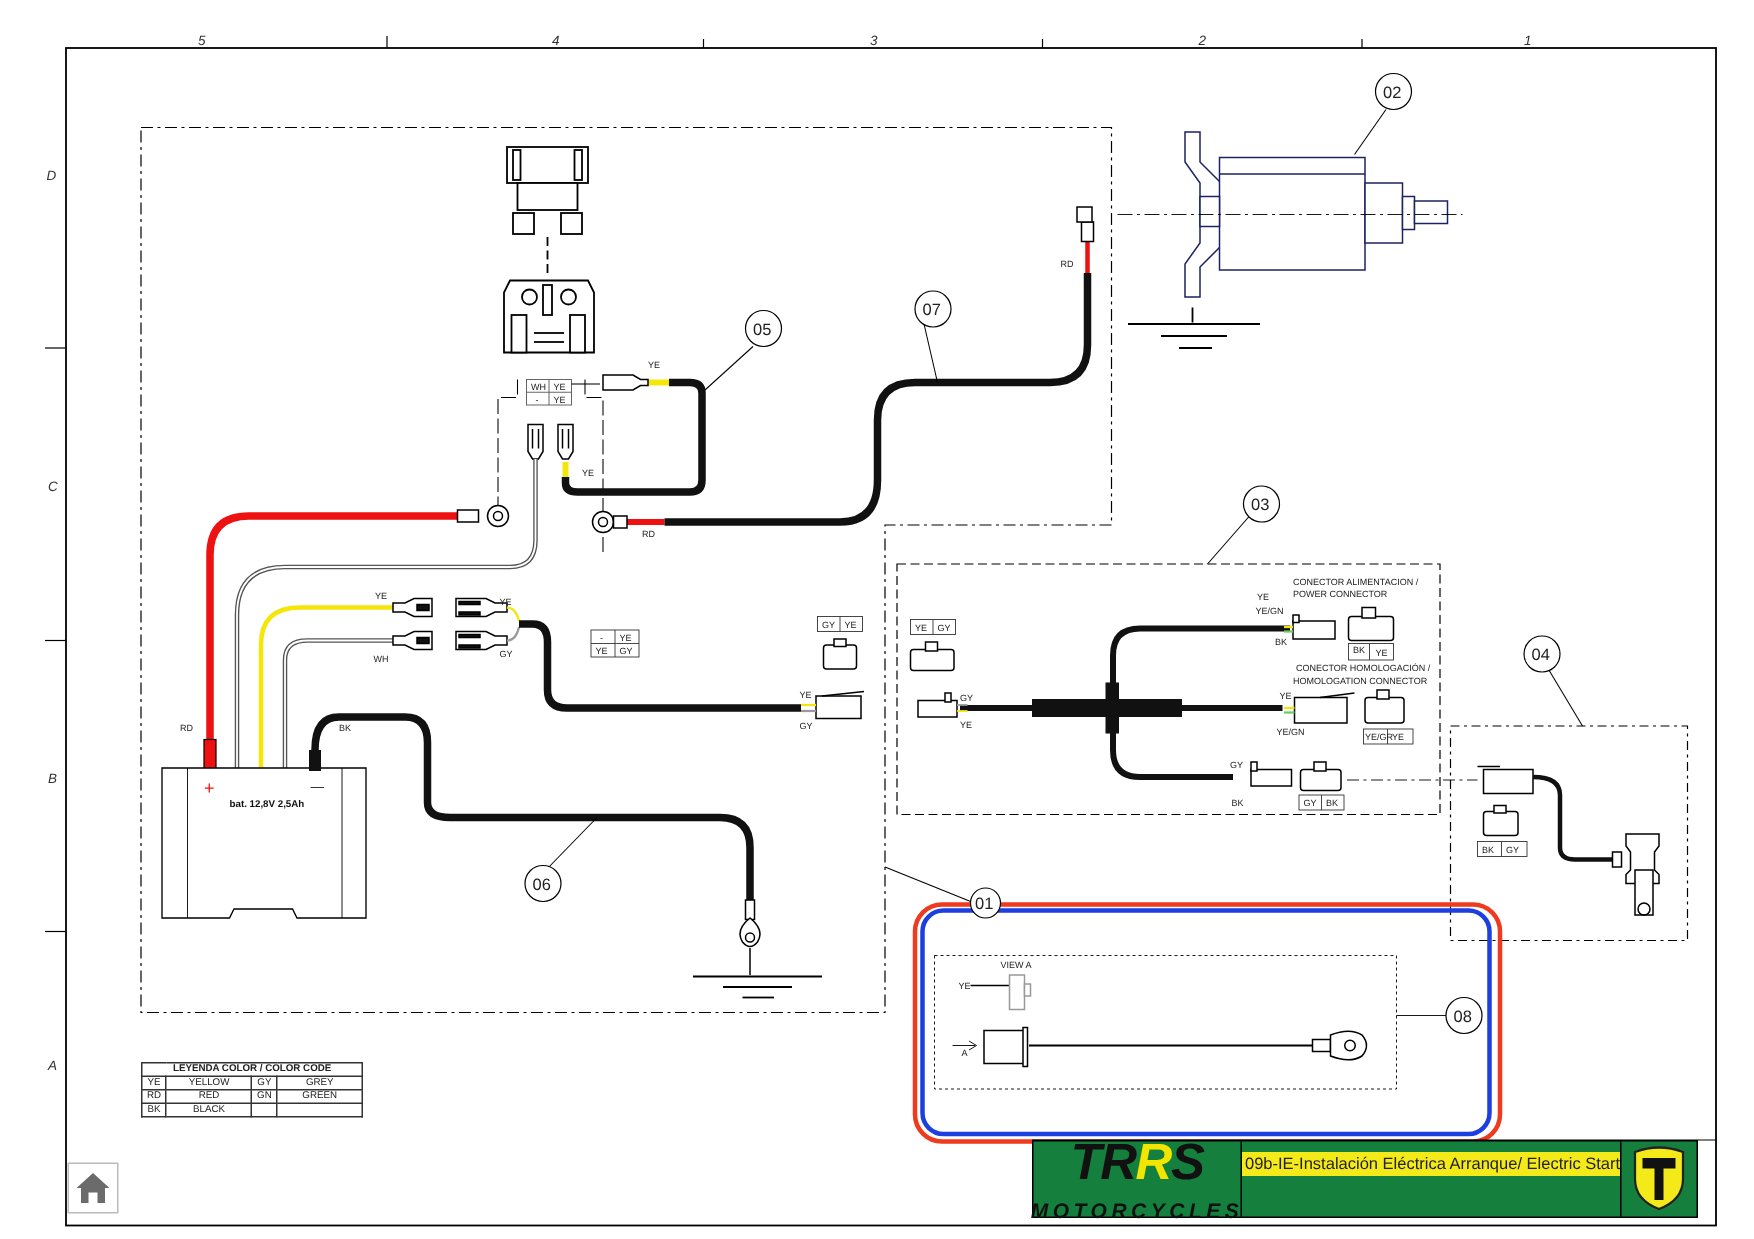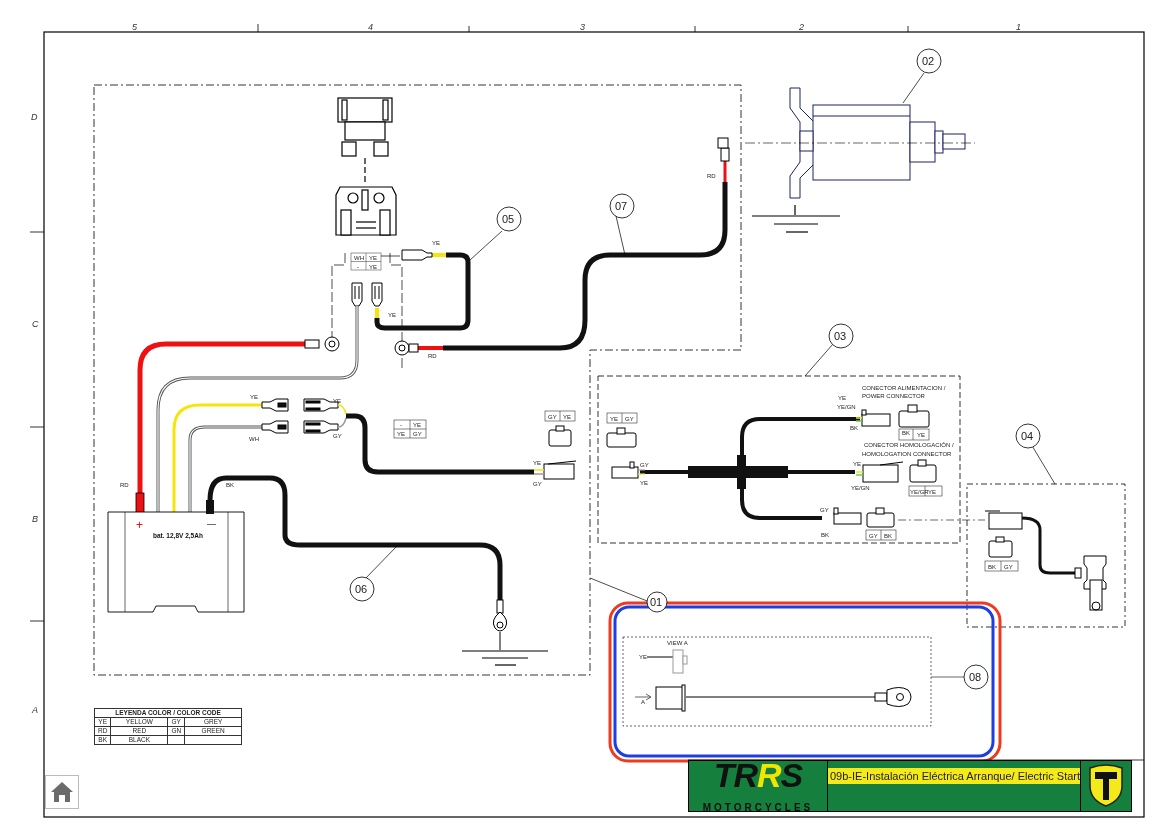--- a/index.html
+++ b/index.html
@@ -8,21 +8,21 @@
   .lbl{font-family:"Liberation Sans",sans-serif;font-size:6px;fill:#222;}
   .grid{font-family:"Liberation Sans",sans-serif;font-size:9px;font-style:italic;fill:#333;}
   .balloon{font-family:"Liberation Sans",sans-serif;font-size:11px;fill:#222;}
   .legend{position:absolute;left:94px;top:708px;border-collapse:collapse;font-size:6.5px;font-family:"Liberation Sans",sans-serif;color:#222;}
   .legend td,.legend th{border:1px solid #333;padding:0 3px;height:8px;text-align:center;line-height:8px;}
   .legend th{font-weight:bold;}
   .title-block{position:absolute;left:688px;top:760px;width:442px;height:50px;border:1px solid #000;display:flex;background:#15803d;}
   .tb-logo{width:138px;border-right:1px solid #000;display:flex;flex-direction:column;align-items:center;justify-content:center;}
   .tb-logo .trs{font-size:34px;font-weight:bold;font-style:italic;letter-spacing:-1px;line-height:30px;color:#111;}
   .tb-logo .trs .y{color:#f2e500;}
-  .tb-logo .moto{font-size:10px;font-weight:bold;letter-spacing:3px;color:#111;line-height:11px;margin-top:12px;}
+  .tb-logo .moto{font-size:14px;font-weight:bold;font-style:italic;letter-spacing:3px;color:#111;line-height:11px;margin-top:12px;}
   .tb-mid{flex:1;display:flex;flex-direction:column;overflow:hidden;}
   .tb-title{background:#f4ea1a;height:25px;line-height:25px;font-size:11px;white-space:nowrap;color:#222;padding-left:2px;margin-top:7px;height:16px;line-height:16px;}
   .tb-company{background:#1a1a1a;color:#eee;font-size:9px;height:16px;line-height:16px;padding-left:4px;margin-top:auto;}
   .tb-badge{width:50px;border-left:1px solid #000;display:flex;align-items:center;justify-content:center;}
   .home-btn{position:absolute;left:45px;top:775px;width:32px;height:32px;border:1px solid #bbb;background:#fff;display:flex;align-items:center;justify-content:center;cursor:pointer;}
 </style>
 </head>
 <body>
 
 <svg id="sheet" width="1169" height="826" viewBox="0 0 1169 826">

